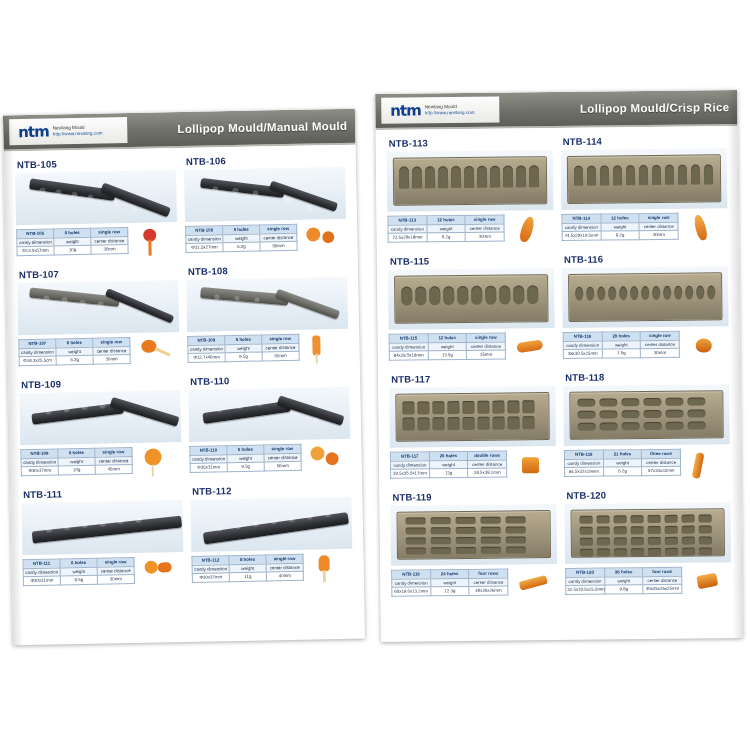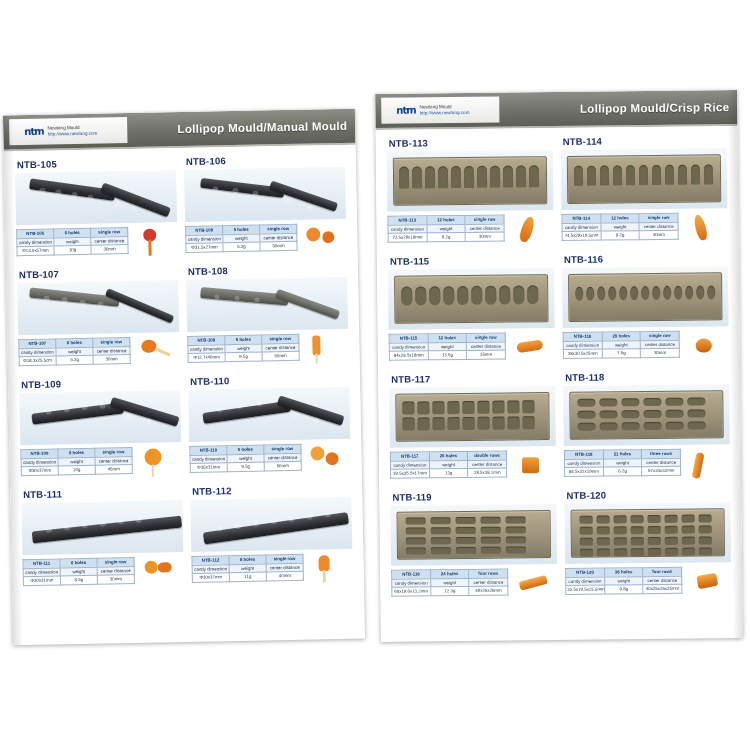--- a/index.html
+++ b/index.html
@@ -23,22 +23,22 @@
   }
 
   
   .hdr{position:relative;height:34px;background:linear-gradient(180deg,#8d8e86 0%,#6f7069 55%,#5d5e58 100%);}
   .hdr-logo{
     position:absolute;left:6px;top:4px;width:118px;height:26px;
     background:linear-gradient(180deg,#fdfdfd,#e9e9e6);
     display:flex;align-items:center;
   }
   .hdr-logo .mark{
-    font-family:"DejaVu Sans",sans-serif;font-weight:bold;font-size:10px;color:#0d3f8f;
-    padding-left:15px;letter-spacing:-1px;line-height:1;
+    font-family:"DejaVu Sans",sans-serif;font-weight:bold;font-size:15px;color:#0d3f8f;
+    padding-left:9px;letter-spacing:-1px;line-height:1;
   }
   .hdr-logo .txt{font-size:4.6px;color:#333;line-height:1.25;padding-left:4px;}
   .hdr-logo .txt .u{color:#1b4f9c;}
   .hdr-title{
     position:absolute;right:8px;top:0;height:34px;display:flex;align-items:center;
     color:#ffffff;font-size:11.5px;font-weight:bold;letter-spacing:.3px;
     text-shadow:0 1px 1px rgba(0,0,0,.4);
   }
   .hdr-underline{height:2px;background:#b9bab2;}
 

